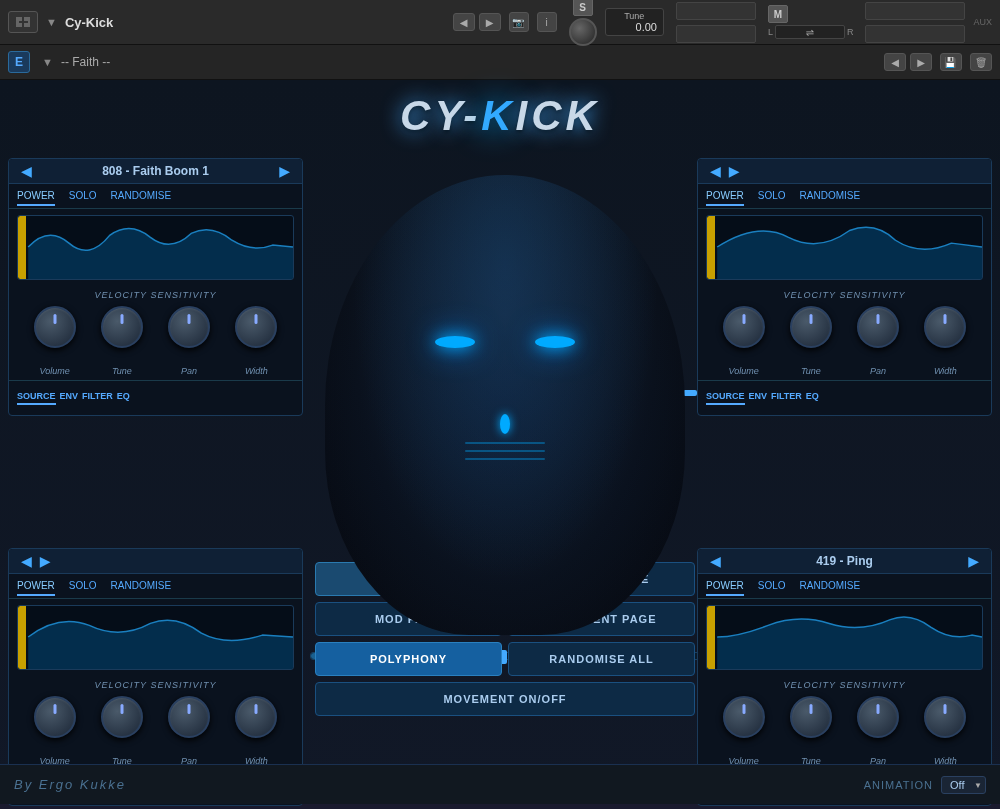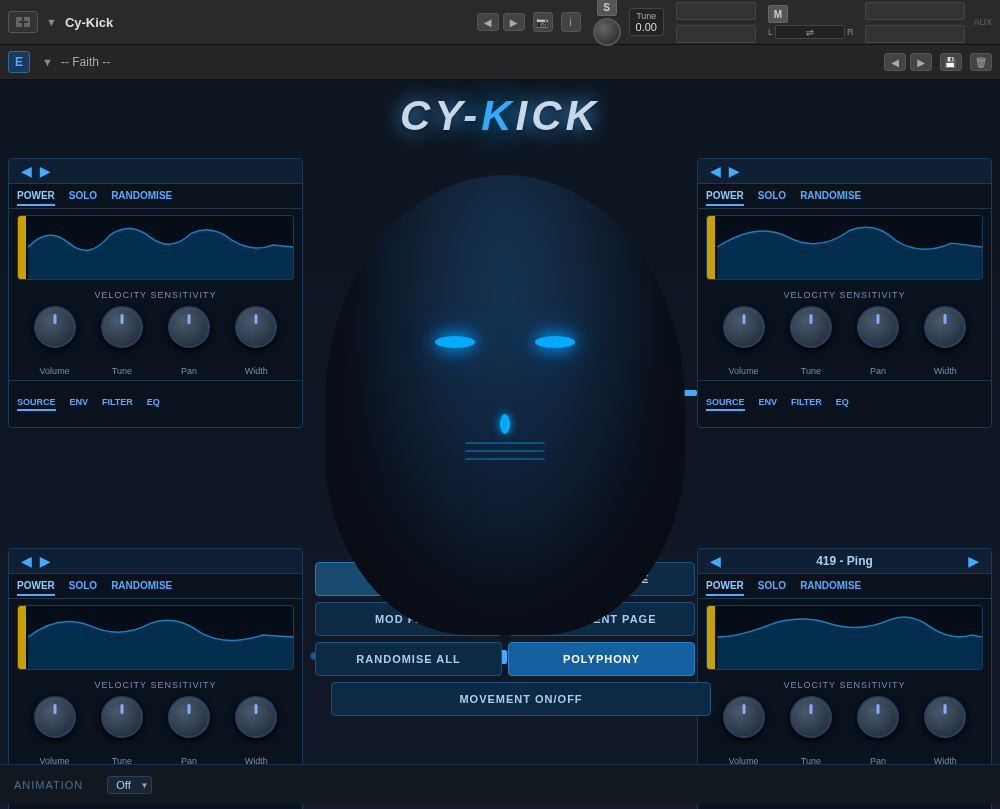--- a/index.html
+++ b/index.html
@@ -73,21 +73,21 @@
     .tune-section {
       display: flex;
       flex-direction: column;
       align-items: center;
       background: #222;
       padding: 2px 6px;
       border-radius: 3px;
       border: 1px solid #444;
     }
     .tune-label { color: #aaa; font-size: 9px; }
-    .tune-value { color: #ddd; font-size: 11px; }
+    .tune-value { color: #ddd; font-size: 11px; margin-left: 24px; }
     .knob-small {
       width: 28px;
       height: 28px;
       border-radius: 50%;
       background: radial-gradient(circle at 35% 35%, #666, #222);
       border: 2px solid #555;
       position: relative;
     }
     .sm-bar {
       background: #333;
@@ -277,21 +277,21 @@
 
     .panel-tabs {
       display: flex;
       padding: 6px 8px 2px;
       gap: 14px;
       border-bottom: 1px solid #1a3a4a;
     }
     .panel-tab {
       color: #5af;
       font-size: 10px;
-      font-weight: bold;
+      font-weight: normal;
       cursor: pointer;
       padding-bottom: 3px;
       border-bottom: 2px solid transparent;
     }
     .panel-tab.active {
       border-bottom: 2px solid #5af;
       color: #8cf;
     }
 
     
@@ -314,20 +314,21 @@
       top: 0;
       width: 8px;
       height: 100%;
       background: #c8a000;
       border-radius: 2px 0 0 2px;
     }
 
     
     .velocity-section {
       padding: 4px 8px;
+      font-style: italic;
     }
     .velocity-label {
       text-align: center;
       color: #7090b0;
       font-size: 9px;
       letter-spacing: 1px;
       margin-bottom: 6px;
     }
     .knobs-row {
       display: flex;
@@ -365,22 +366,22 @@
     .knob-label {
       color: #7090b0;
       font-size: 9px;
       text-align: center;
       margin-top: 16px;
     }
 
     
     .sub-tabs {
       display: flex;
-      padding: 16px 8px;
-      gap: 14px;
+      padding: 10px 8px;
+      gap: 4px;
       border-top: 1px solid #1a3a4a;
     }
     .sub-tab {
       color: #5af;
       font-size: 9px;
       font-weight: bold;
       cursor: pointer;
       padding-bottom: 2px;
       border-bottom: 2px solid transparent;
     }
@@ -451,21 +452,21 @@
     .credit-text {
       color: #4a7090;
       font-size: 13px;
       letter-spacing: 2px;
       font-style: italic;
       flex: 1;
     }
     .animation-section {
       display: flex;
       align-items: center;
-      gap: 24px;
+      gap: 8px;
     }
     .animation-label {
       color: #4a7090;
       font-size: 11px;
       letter-spacing: 1px;
     }
     .animation-select {
       background: #1a2535;
       border: 1px solid #2a4060;
       color: #aaccee;
@@ -616,20 +617,21 @@
   <div class="center-slider"></div>
 
   <div class="progress-bar">
     <div class="progress-fill"></div>
     <div class="progress-handle"></div>
   </div>
 
   <div class="side-panel left">
     <div class="panel-header">
       <span class="panel-nav-btn">◀</span>
+      <span class="panel-title">808 - Faith Boom 1</span>
       <span class="panel-nav-btn">▶</span>
     </div>
     <div class="panel-tabs">
       <span class="panel-tab active">POWER</span>
       <span class="panel-tab">SOLO</span>
       <span class="panel-tab">RANDOMISE</span>
     </div>
     <div class="waveform-area">
       <div class="waveform-left-bar"></div>
       <svg class="waveform-canvas" viewBox="0 0 270 65" preserveAspectRatio="none">
@@ -804,29 +806,30 @@
       <span class="sub-tab">EQ</span>
     </div>
   </div>
 
   <div class="bottom-buttons">
     <div class="nav-buttons-grid">
       <div class="nav-btn active">MAIN PAGE</div>
       <div class="nav-btn">EFFECTS PAGE</div>
       <div class="nav-btn">MOD PAGE</div>
       <div class="nav-btn">MOVEMENT PAGE</div>
+      <div class="nav-btn highlight">POLYPHONY</div>
       <div class="nav-btn">RANDOMISE ALL</div>
-      <div class="nav-btn highlight">POLYPHONY</div>
     </div>
     <div style="padding:6px 10px 0;">
-      <div class="nav-btn" style="text-align:center;width:100%;margin-left:16px;">MOVEMENT ON/OFF</div>
+      <div class="nav-btn" style="text-align:center;width:100%;">MOVEMENT ON/OFF</div>
     </div>
   </div>
 
   <div class="bottom-bar">
+    <span class="credit-text">By  Ergo  Kukke</span>
     <div class="animation-section">
       <span class="animation-label">ANIMATION</span>
       <div class="animation-select-wrap">
         <select class="animation-select">
           <option>Off</option>
           <option>On</option>
         </select>
       </div>
     </div>
   </div>

